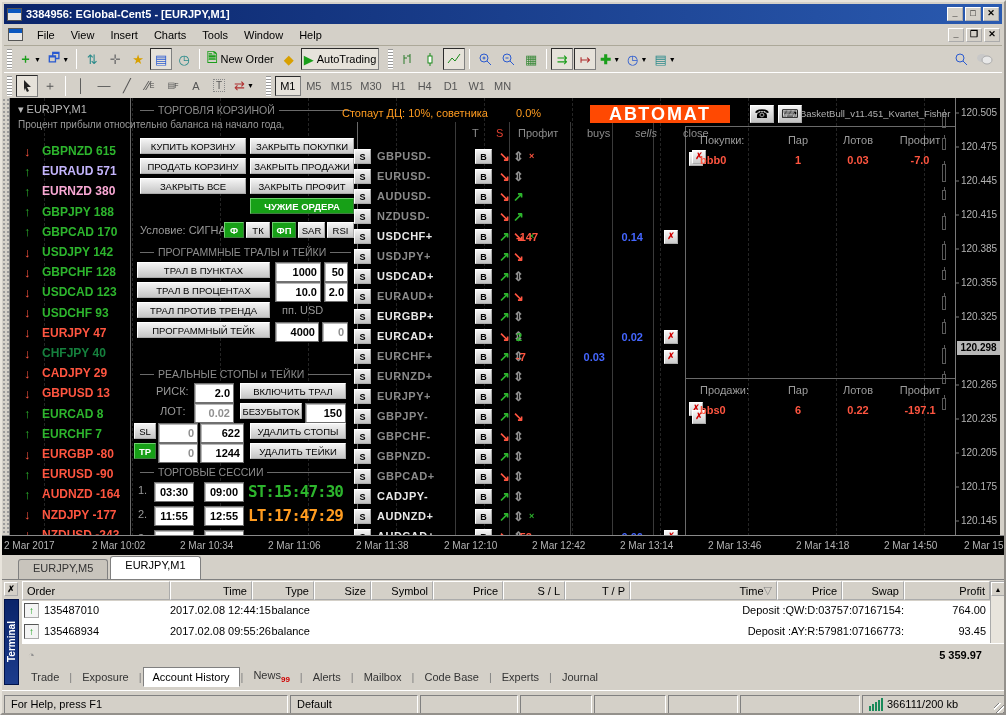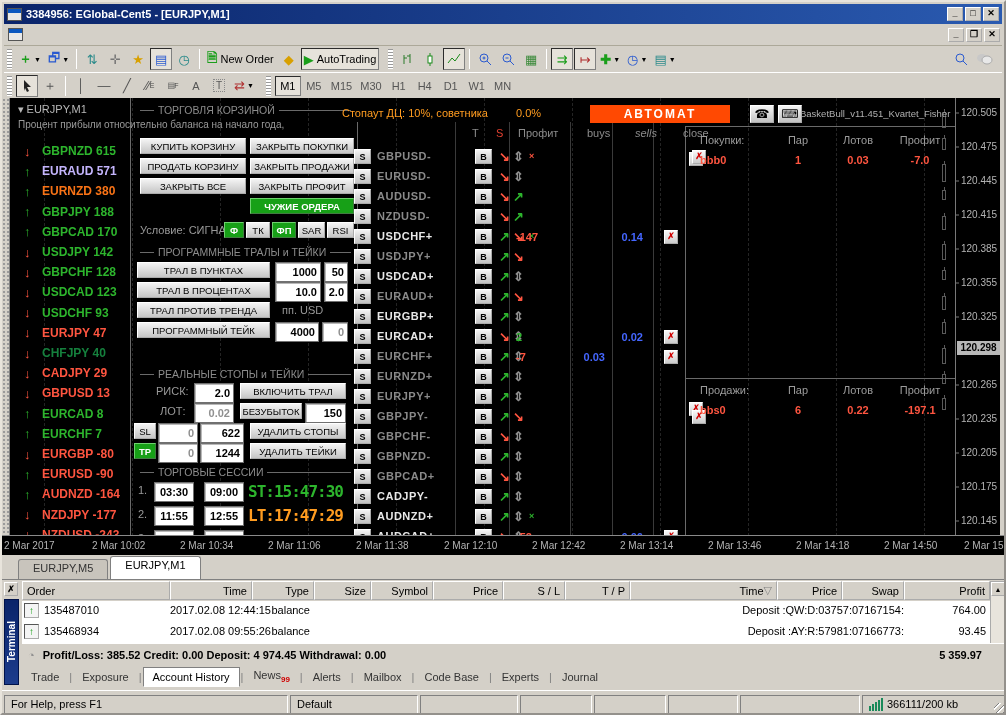--- a/index.html
+++ b/index.html
@@ -73,21 +73,21 @@
     border:1px outset #fff;color:#000;font-size:9px;font-weight:bold;display:flex;align-items:center;justify-content:center;}
   .sym-name{position:absolute;left:367px;top:2px;width:76px;font-size:11px;font-weight:bold;letter-spacing:.5px;}
   .arr{position:absolute;top:1px;font-size:13px;font-weight:bold;}
   .xmk{position:absolute;top:3px;font-size:9px;font-weight:bold;}
   .pft{position:absolute;left:506px;top:3px;width:50px;font-size:11px;font-weight:bold;}
   .bval{position:absolute;top:3px;font-size:11px;font-weight:bold;color:#4466ff;text-align:right;}
   .xbtn{position:absolute;top:2px;width:14px;height:14px;background:linear-gradient(#f8f8f8,#cccccc);
     border:1px outset #fff;color:#d00000;font-size:9px;font-weight:bold;line-height:11px;text-align:center;}
   
   .automat{position:absolute;left:580px;top:7px;width:140px;height:18px;background:#ff4902;
-    color:#fff;font-weight:bold;font-size:12px;display:flex;align-items:center;justify-content:center;
+    color:#fff;font-weight:bold;font-size:18px;display:flex;align-items:center;justify-content:center;
     letter-spacing:2px;z-index:3;}
   .icobtn{position:absolute;top:7px;width:24px;height:18px;background:linear-gradient(#f4f4f4,#c2c2c2);
     border:1px outset #fff;color:#000;font-size:12px;display:flex;align-items:center;justify-content:center;z-index:3;}
   .ea-label{position:absolute;left:790px;top:10px;color:#b0b0b0;font-size:9.5px;z-index:3;white-space:nowrap;}
   .rt-head{position:absolute;color:#9c9c9c;font-size:11px;z-index:3;text-align:center;}
   .rt-val{position:absolute;color:#ff5540;font-size:11px;font-weight:bold;z-index:3;text-align:center;}
   
   .pscale{position:absolute;left:945px;top:0;bottom:0;width:45px;background:#000;z-index:4;border-left:1px solid #787878;}
   .tick{position:absolute;left:5px;color:#b4b4b4;font-size:10px;transform:translateY(-50%);}
   .tick::before{content:"";position:absolute;left:-5px;top:50%;width:3px;height:1px;background:#787878;}
@@ -153,20 +153,29 @@
     <span>3384956: EGlobal-Cent5 - [EURJPY,M1]</span>
     <span class="winbtns">
       <span class="wbtn">_</span>
       <span class="wbtn">□</span>
       <span class="wbtn">✕</span>
     </span>
   </div>
 
   <div class="menubar">
     <span class="appicon" style="margin:0 6px 0 4px;"></span>
+    <span id="menu-items" style="display:flex;">
+        <div class="menu-item">File</div>
+        <div class="menu-item">View</div>
+        <div class="menu-item">Insert</div>
+        <div class="menu-item">Charts</div>
+        <div class="menu-item">Tools</div>
+        <div class="menu-item">Window</div>
+        <div class="menu-item">Help</div>
+      </span>
     <span class="winbtns" style="margin-right:2px;">
       <span class="wbtn">_</span>
       <span class="wbtn">❐</span>
       <span class="wbtn">✕</span>
     </span>
   </div>
 
   <div class="toolbar tb1">
     <span class="grip"></span>
     <span class="tbtn">
@@ -372,21 +381,21 @@
         <div class="str-row" style="top: 44px;">
           <div class="str-arrow" style="color: rgb(255, 85, 64);">↓</div>
           <div class="str-text" style="color: rgb(45, 181, 45);">GBPNZD 615</div>
         </div>
         <div class="str-row" style="top: 64.2px;">
           <div class="str-arrow" style="color: rgb(45, 181, 45);">↑</div>
           <div class="str-text" style="color: #c4b5fd;">EURAUD 571</div>
         </div>
         <div class="str-row" style="top: 84.4px;">
           <div class="str-arrow" style="color: rgb(45, 181, 45);">↑</div>
-          <div class="str-text" style="color: #f97316;">EURNZD 380</div>
+          <div class="str-text" style="color: #f9a8d4;">EURNZD 380</div>
         </div>
         <div class="str-row" style="top: 104.6px;">
           <div class="str-arrow" style="color: rgb(45, 181, 45);">↑</div>
           <div class="str-text" style="color: rgb(45, 181, 45);">GBPJPY 188</div>
         </div>
         <div class="str-row" style="top: 124.8px;">
           <div class="str-arrow" style="color: rgb(45, 181, 45);">↑</div>
           <div class="str-text" style="color: rgb(45, 181, 45);">GBPCAD 170</div>
         </div>
         <div class="str-row" style="top: 145px;">
@@ -768,21 +777,20 @@
           <div class="tcell" style="left: 230px; width: 58px; text-align: right;">balance</div>
           <div class="tcell" style="left: 560px; width: 322px; text-align: right;">Deposit :AY:R:57981:07166773:</div>
           <div class="tcell" style="left: 882px; width: 82px; text-align: right;">93.45</div>
         </div></span></div>
   <div class="vscroll">
     <div class="sarr" style="top:0;">▲</div>
     <div class="sarr" style="bottom:0;">▼</div>
   </div>
   <div class="summary">
     <span class="sumico">◔</span>
-    <span>Profit/Loss: 385.52  Credit: 0.00  Deposit: 4 974.45  Withdrawal: 0.00</span>
     <span class="sumtotal">5 359.97</span>
   </div>
   <div class="termtabs">
       <span id="term-tabs" style="display:flex;align-items:center;">
         <div class="ttab">Trade</div>
         <div class="tdiv">|</div>
         <div class="ttab">Exposure</div>
         <div class="tdiv">|</div>
         <div class="ttab active">Account History</div>
         <div class="tdiv">|</div>

